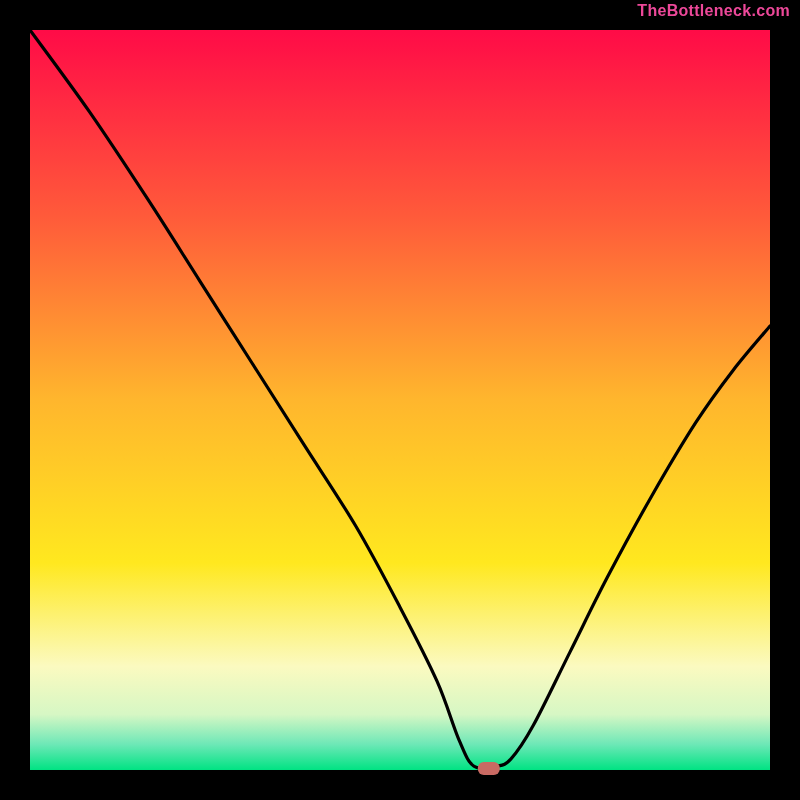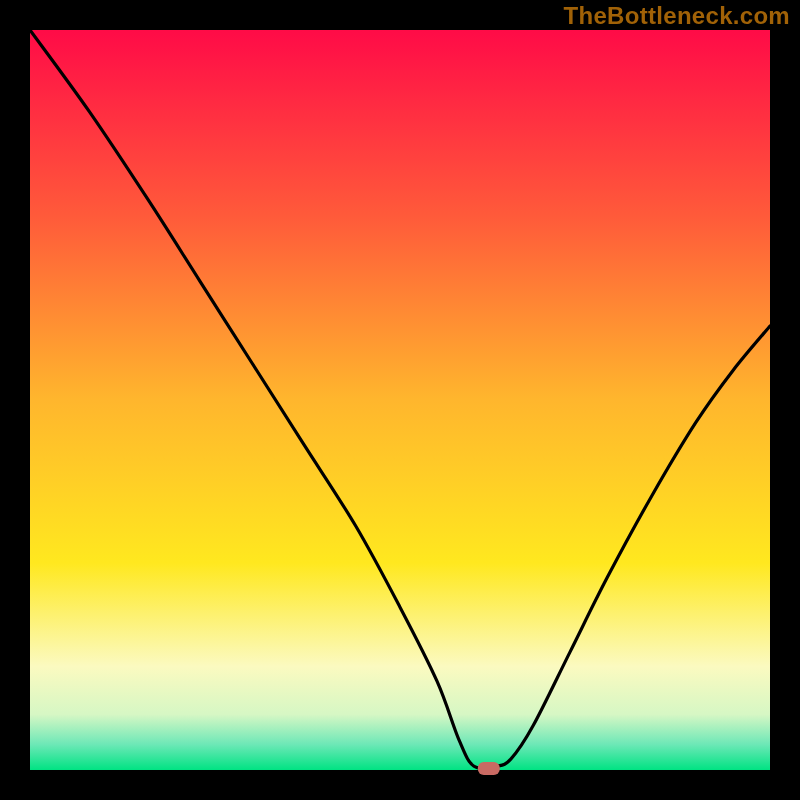--- a/index.html
+++ b/index.html
@@ -16,22 +16,22 @@
     top: 0;
     left: 0;
     width: 800px;
     height: 800px;
     background: #000;
   }
   .watermark {
     position: absolute;
     top: 2px;
     right: 10px;
-    color: #a16207;
-    font-size: 24px;
+    color: #ec4899;
+    font-size: 16px;
     font-weight: 600;
     letter-spacing: 0.3px;
     user-select: none;
   }
   svg {
     position: absolute;
     top: 0;
     left: 0;
   }
 </style>

